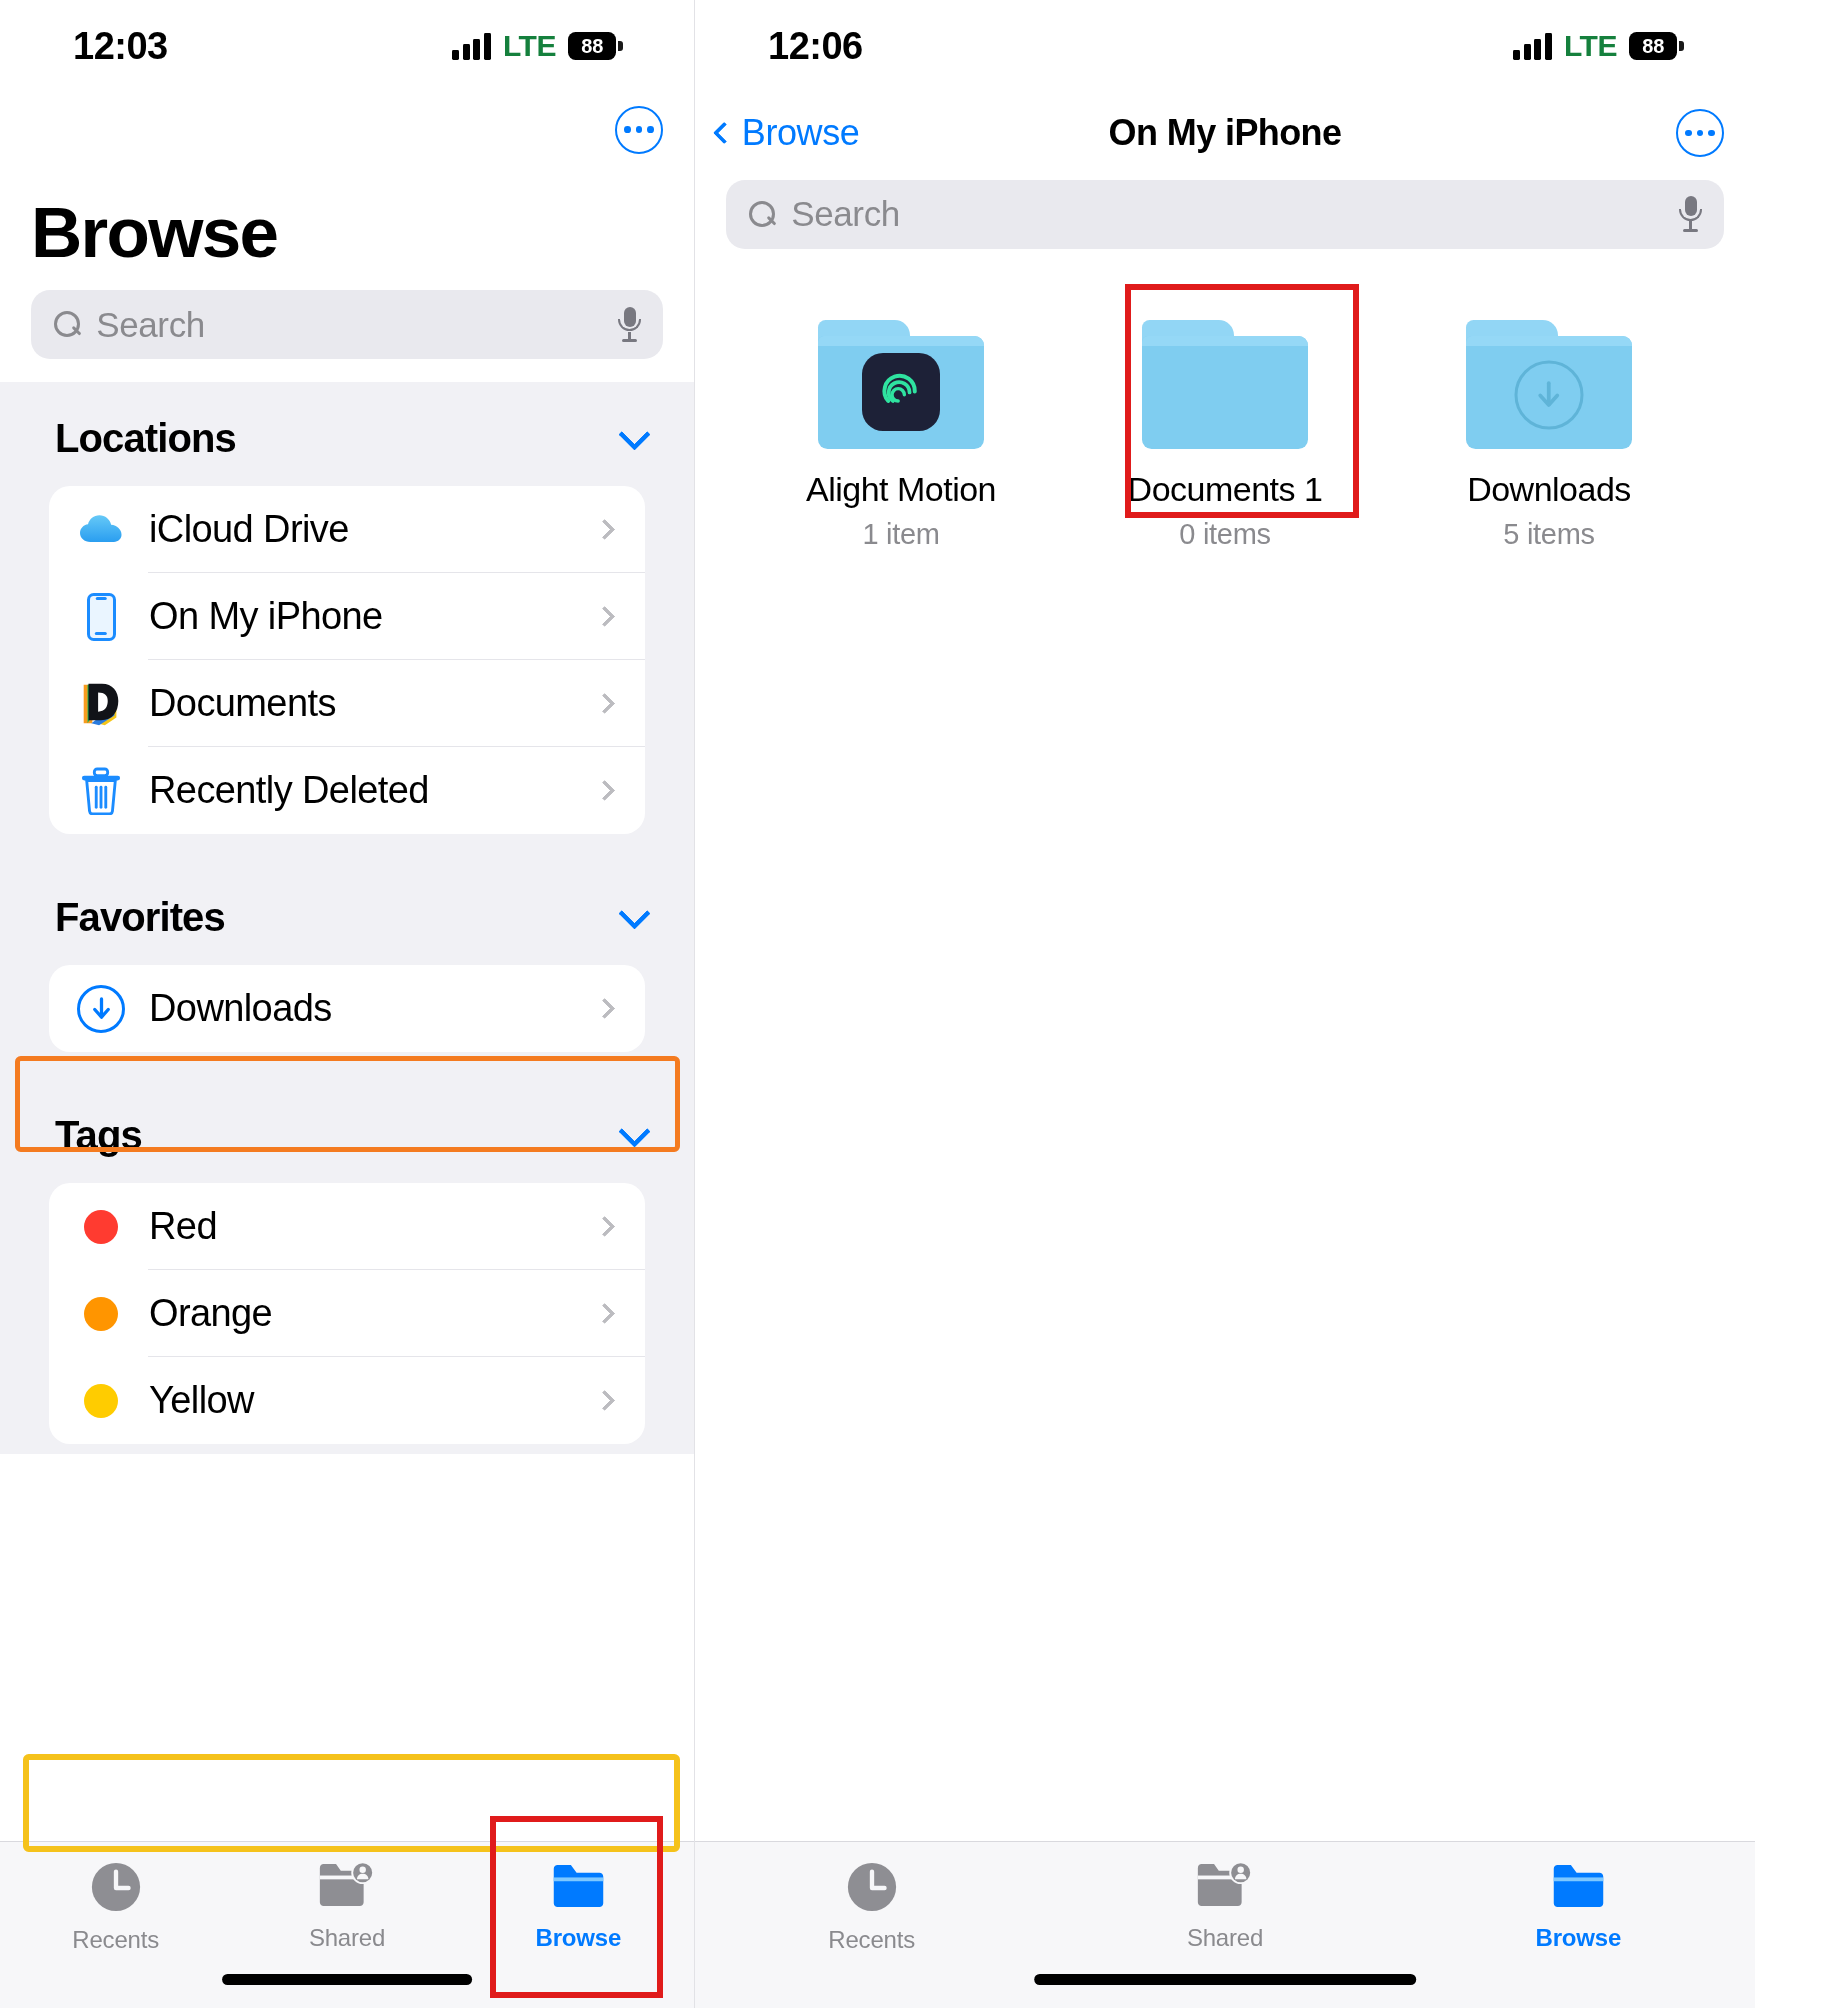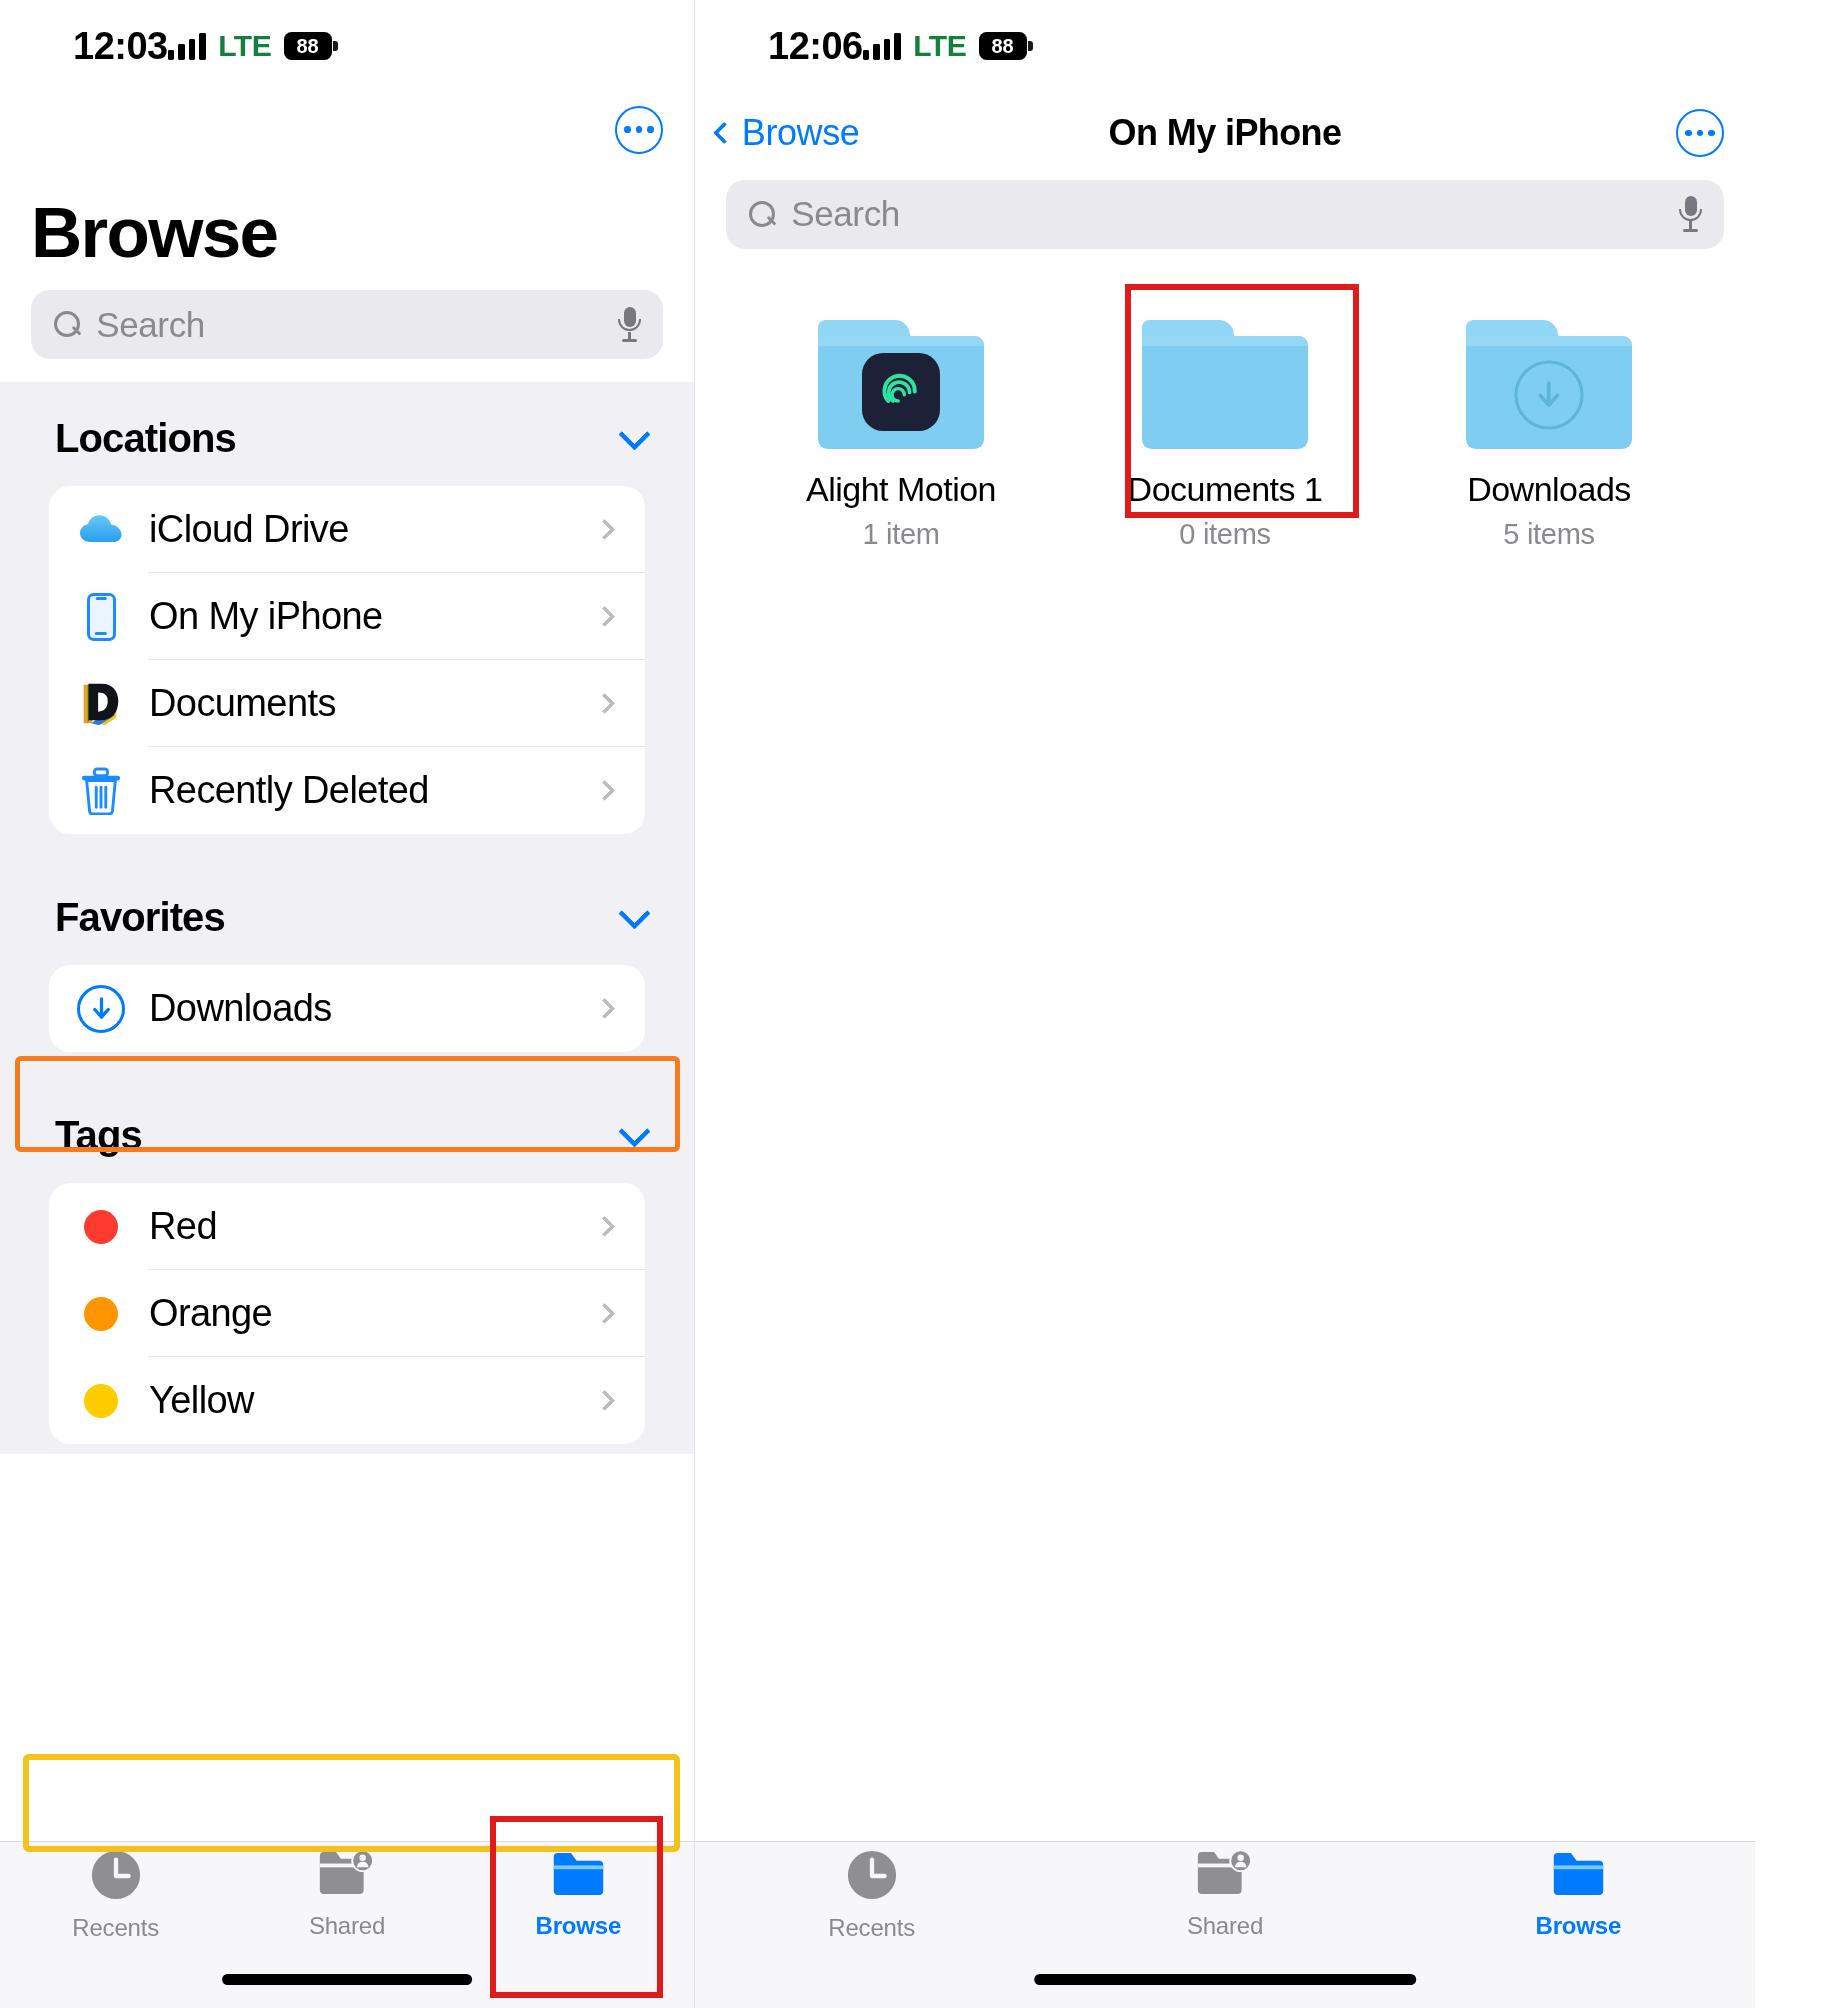--- a/index.html
+++ b/index.html
@@ -11,21 +11,21 @@
     -webkit-font-smoothing:antialiased;
   }
   .screens { display:flex; width:1835px; height:2008px; }
   .phone { position:relative; height:2008px; background:#ffffff; overflow:hidden; }
   .phone-left  { width:695px; border-right:1px solid #e2e2e6; }
   .phone-right { width:1060px; }
 
   
   .statusbar {
     height:92px; display:flex; align-items:center;
-    padding:0 71px 0 73px;
+    justify-content:space-between; padding:0 71px 0 73px;
   }
   .sb-time { font-size:38px; font-weight:bold; letter-spacing:-0.5px; color:#000; }
   .sb-right { display:flex; align-items:center; gap:12.4px; }
   .bars { display:flex; align-items:flex-end; gap:3.8px; height:27px; }
   .bars i { width:6.7px; background:#000; border-radius:1.4px; display:block; }
   .bars i:nth-child(1){height:9.6px}
   .bars i:nth-child(2){height:15.3px}
   .bars i:nth-child(3){height:21px}
   .bars i:nth-child(4){height:27px}
   .lte { font-size:30px; font-weight:bold; letter-spacing:-0.5px; color:#15803d; }
@@ -162,21 +162,21 @@
   
   .hl { position:absolute; box-sizing:border-box; pointer-events:none; z-index:20; }
   .hl-orange { border:5.7px solid #f47b20; }
   .hl-yellow { border:6.7px solid #f5c21b; }
   .hl-red    { border:6.7px solid #e01b1b; }
 
   
   .tabbar {
     position:absolute; left:0; right:0; bottom:0; height:167px;
     background:#f7f7f9; border-top:1.4px solid #d9d9de;
-    display:flex; align-items:flex-start; padding-top:6px;
+    display:flex; align-items:flex-start; padding-top:18px;
   }
   .tab { flex:1; display:flex; flex-direction:column; align-items:center; gap:12.4px; }
   .tab-label { font-size:24px; letter-spacing:-0.2px; color:#8a8a8e; }
   .tab-label.active { color:#007aff; font-weight:bold; }
   .homebar {
     position:absolute; bottom:23px; left:50%; transform:translateX(-50%);
     width:36%; height:11.5px; background:#000; border-radius:5.7px;
   }
 
   

